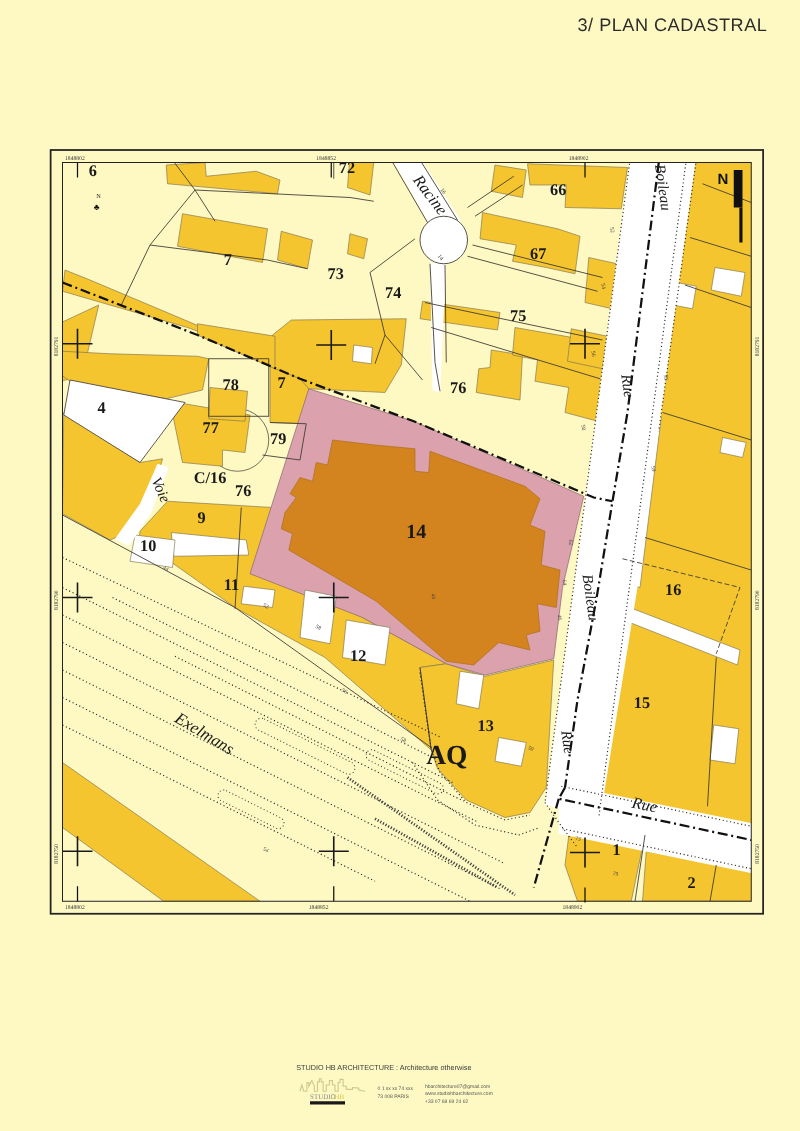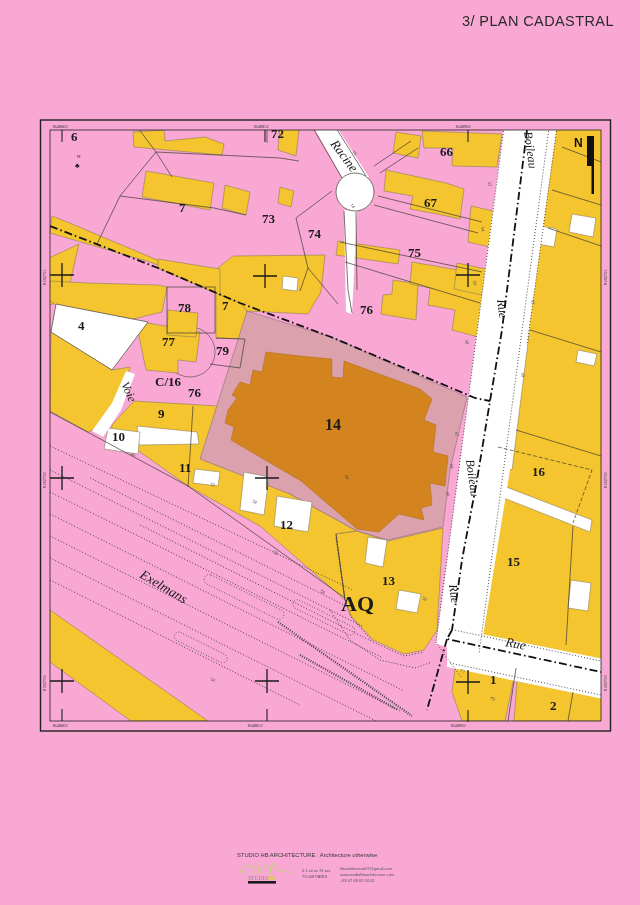--- a/index.html
+++ b/index.html
@@ -1,16 +1,16 @@
 <!DOCTYPE html>
 <html><head>
 <meta charset="utf-8">
 <style>
   html,body{margin:0;padding:0;background:#ffffff;width:640px;height:905px;overflow:hidden;}
-  .page{position:relative;width:640px;height:905px;background:#f9a8d4;font-family:"Liberation Sans",sans-serif;}
+  .page{position:relative;width:640px;height:905px;background:#fef9c3;font-family:"Liberation Sans",sans-serif;}
   svg text{font-family:"Liberation Serif",serif;}
 </style>
 </head>
 <body>
 <div class="page">
 
 <div style="position:absolute;left:462px;top:13px;width:170px;font-family:'Liberation Sans',sans-serif;font-size:14.5px;color:#2b2b2b;letter-spacing:0.4px;white-space:nowrap;">3/ PLAN CADASTRAL</div>
 
 <svg width="640" height="905" viewBox="0 0 640 905" style="position:absolute;left:0;top:0;">
 <defs>

